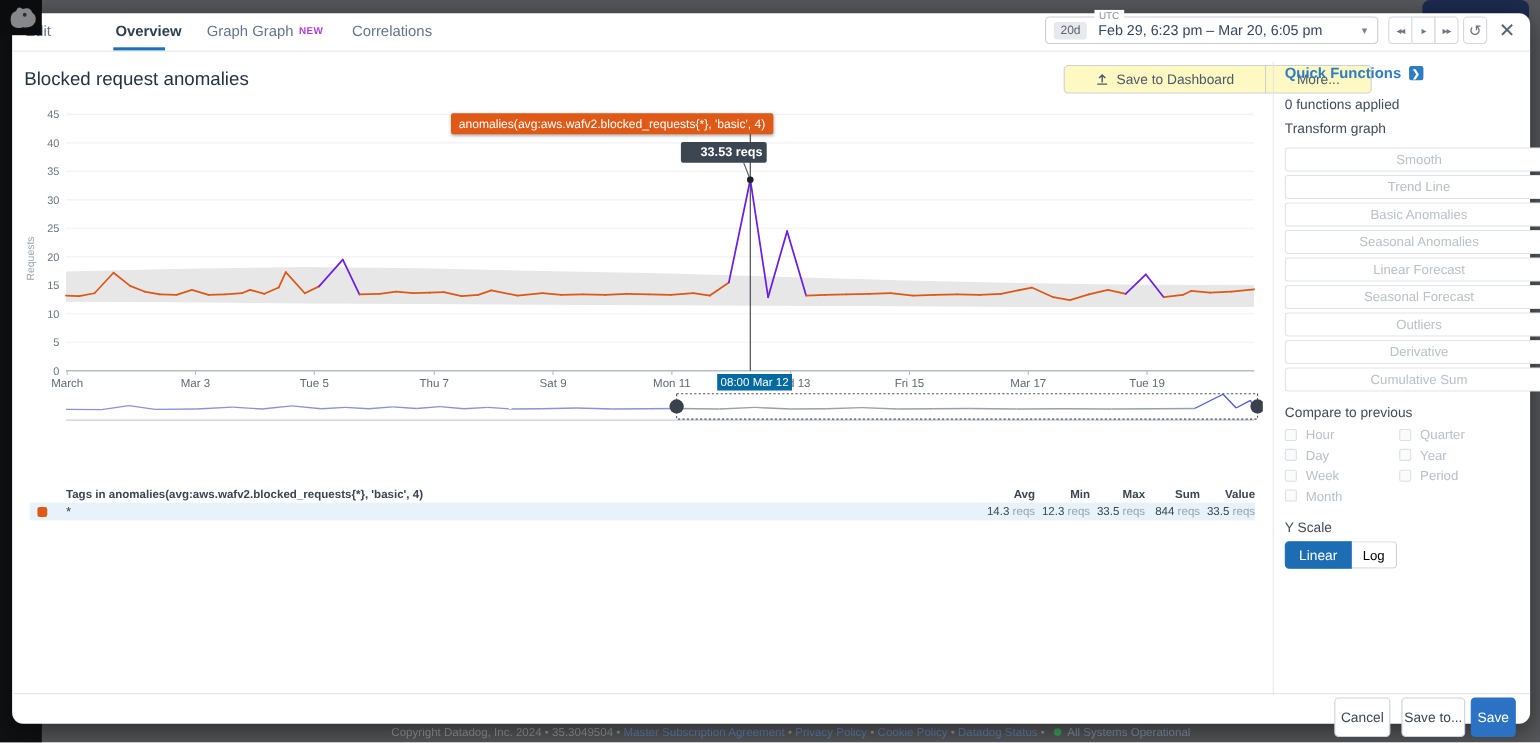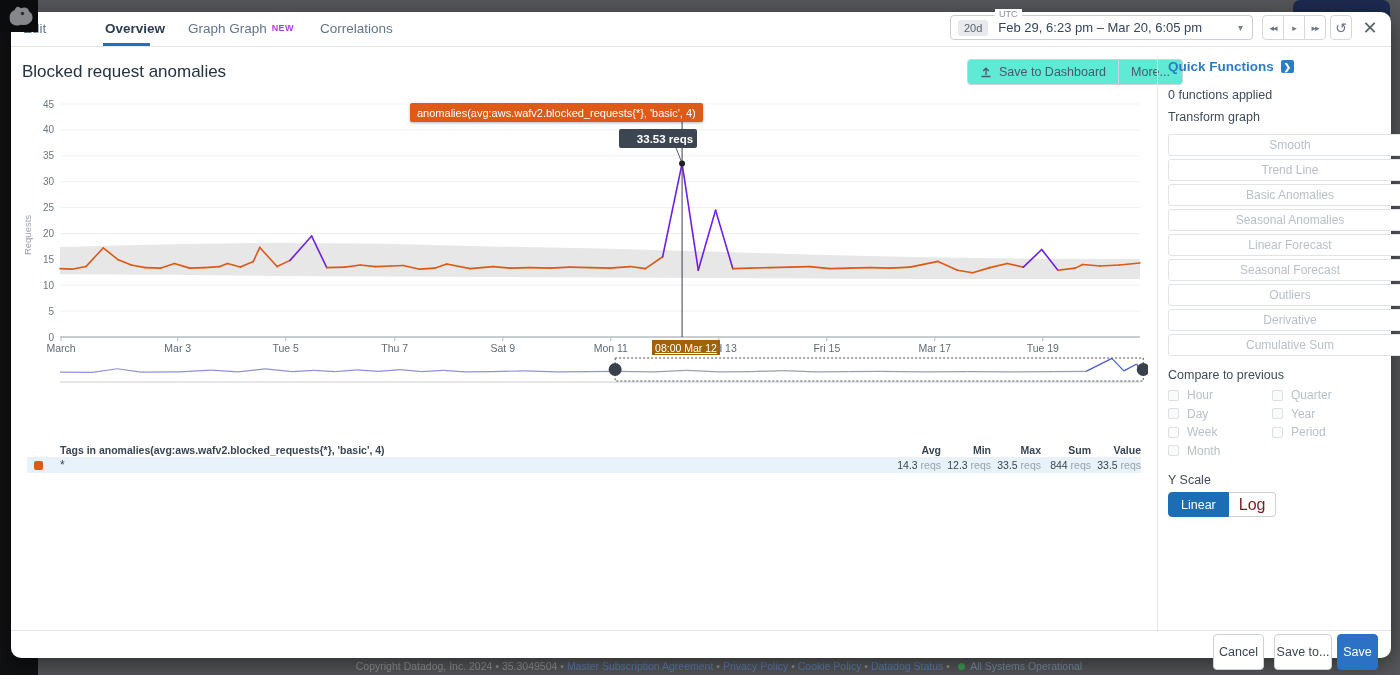--- a/index.html
+++ b/index.html
@@ -35,45 +35,45 @@
   .pb-group { position:absolute; left:1251px; top:3px; display:flex; }
   .pb-btn { width:22px; height:25px; border:1px solid #d4d8dd; background:#fff; color:#6b7584; font-size:9px; display:flex; align-items:center; justify-content:center; margin-left:-1px; letter-spacing:-1px; }
   .pb-btn:first-child { border-radius:4px 0 0 4px; margin-left:0; }
   .pb-btn:last-child { border-radius:0 4px 4px 0; }
   .reset-btn { position:absolute; left:1319px; top:3px; width:22px; height:25px; border:1px solid #d4d8dd; border-radius:4px; background:#fff; color:#6b7584; font-size:14px; display:flex; align-items:center; justify-content:center; }
   .close-btn { position:absolute; left:1346px; top:3px; width:26px; height:25px; color:#5b6470; font-size:18px; display:flex; align-items:center; justify-content:center; cursor:pointer; }
 
   .graph-title { position:absolute; left:11px; top:50px; font-size:17px; font-weight:500; color:#243342; }
 
   .save-group { position:absolute; left:956px; top:47px; display:flex; height:26px; }
-  .save-dash, .more-btn { border:1px solid #cdd2d8; background:#5eead4; font-size:12.5px; color:#4a5a6b; display:flex; align-items:center; padding:0 12px; }
+  .save-dash, .more-btn { border:1px solid #cdd2d8; background:#fef9c3; font-size:12.5px; color:#4a5a6b; display:flex; align-items:center; padding:0 28px; }
   .save-dash { border-radius:4px 0 0 4px; }
   .more-btn { border-radius:0 4px 4px 0; margin-left:-1px; }
   .upl-icon { margin-right:7px; display:flex; }
 
   .v-divider { position:absolute; left:1146px; top:44px; width:1px; height:576px; background:#e4e7ea; }
 
   
   .sidebar { position:absolute; left:1157px; top:0; width:210px; }
   .qf-head { position:absolute; top:47px; left:0; font-size:13.5px; font-weight:600; color:#2d7cc4; display:flex; align-items:center; cursor:pointer; }
   .qf-icon { display:inline-flex; width:13px; height:13px; background:#2d7cc4; border-radius:2px; color:#fff; font-size:9px; align-items:center; justify-content:center; margin-left:7px; }
   .side-label { position:absolute; left:0; font-size:12.5px; color:#414c5a; }
   .tf-list { position:absolute; left:0; top:122px; width:244px; display:flex; flex-direction:column; gap:3px; }
   .tf-btn { height:22px; border:1px solid #e0e3e7; border-radius:3px; background:#fff; color:#b9c0c8; font-size:12px; display:flex; align-items:center; justify-content:center; }
   .cmp-grid { position:absolute; left:0; top:376px; width:210px; height:80px; }
   .cb-item { position:absolute; display:flex; align-items:center; font-size:12px; color:#b9c0c8; }
   .cb-box { width:11px; height:11px; border:1px solid #dcdfe3; border-radius:2px; background:#fafbfb; margin-right:8px; }
   .yscale-toggle { position:absolute; left:0; top:480px; display:flex; height:25px; }
   .ys-linear { background:#1d6db5; color:#fff; font-size:12.5px; border:1px solid #1d6db5; border-radius:4px 0 0 4px; padding:0 12px; display:flex; align-items:center; }
-  .ys-log { background:#fff; color:#7f1d1d; font-size:16px; border:1px solid #cdd2d8; border-left:none; border-radius:0 4px 4px 0; padding:0 10px; display:flex; align-items:center; }
+  .ys-log { background:#fff; color:#000000; font-size:12px; border:1px solid #cdd2d8; border-left:none; border-radius:0 4px 4px 0; padding:0 10px; display:flex; align-items:center; }
 
   
   .tt-query { position:absolute; left:399px; top:91px; height:19px; background:#df5a17; color:#fff; font-size:11px; border-radius:2px; display:flex; align-items:center; padding:0 7px; box-shadow:0 1px 3px rgba(0,0,0,.3); z-index:5; }
   .tt-value { position:absolute; left:608px; top:117px; width:78px; height:19px; background:#3c4653; color:#fff; font-size:11.5px; font-weight:700; border-radius:2px; display:flex; align-items:center; justify-content:center; z-index:5;padding-left:14px; }
-  .cursor-label { position:absolute; left:641px; top:328px; width:68px; height:15px; background:#a16207; color:#fff; font-size:10.5px; display:flex; align-items:center; justify-content:center; z-index:5;text-decoration:underline; }
+  .cursor-label { position:absolute; left:641px; top:328px; width:68px; height:15px; background:#0369a1; color:#fff; font-size:10.5px; display:flex; align-items:center; justify-content:center; z-index:5; }
 
   
   .filter-box { position:absolute; left:41px; top:394px; width:1089px; height:26px; border:1px solid #d6dade; border-radius:4px; display:flex; align-items:center; padding:0 8px; }
   .filter-box input { border:none; outline:none; font-size:13px; color:#3c4654; margin-left:7px; width:95%; font-family:"Liberation Sans",sans-serif; }
   .filter-box input::placeholder { color:#a4adb6; }
   .tbl-head { position:absolute; left:49px; top:432px; font-size:10.5px; font-weight:700; color:#3a4552; }
   .tbl-cols { position:absolute; left:880px; top:432px; width:250px; display:flex; }
   .tbl-cols span { width:50px; text-align:right; font-size:10.5px; font-weight:700; color:#3a4552; }
   .tbl-row { position:absolute; left:16px; top:445px; width:1114px; height:16px; background:#e8f2fb; display:flex; align-items:center; }
   .swatch { position:absolute; left:7px; width:9px; height:9px; background:#df5a17; border-radius:2px; }

